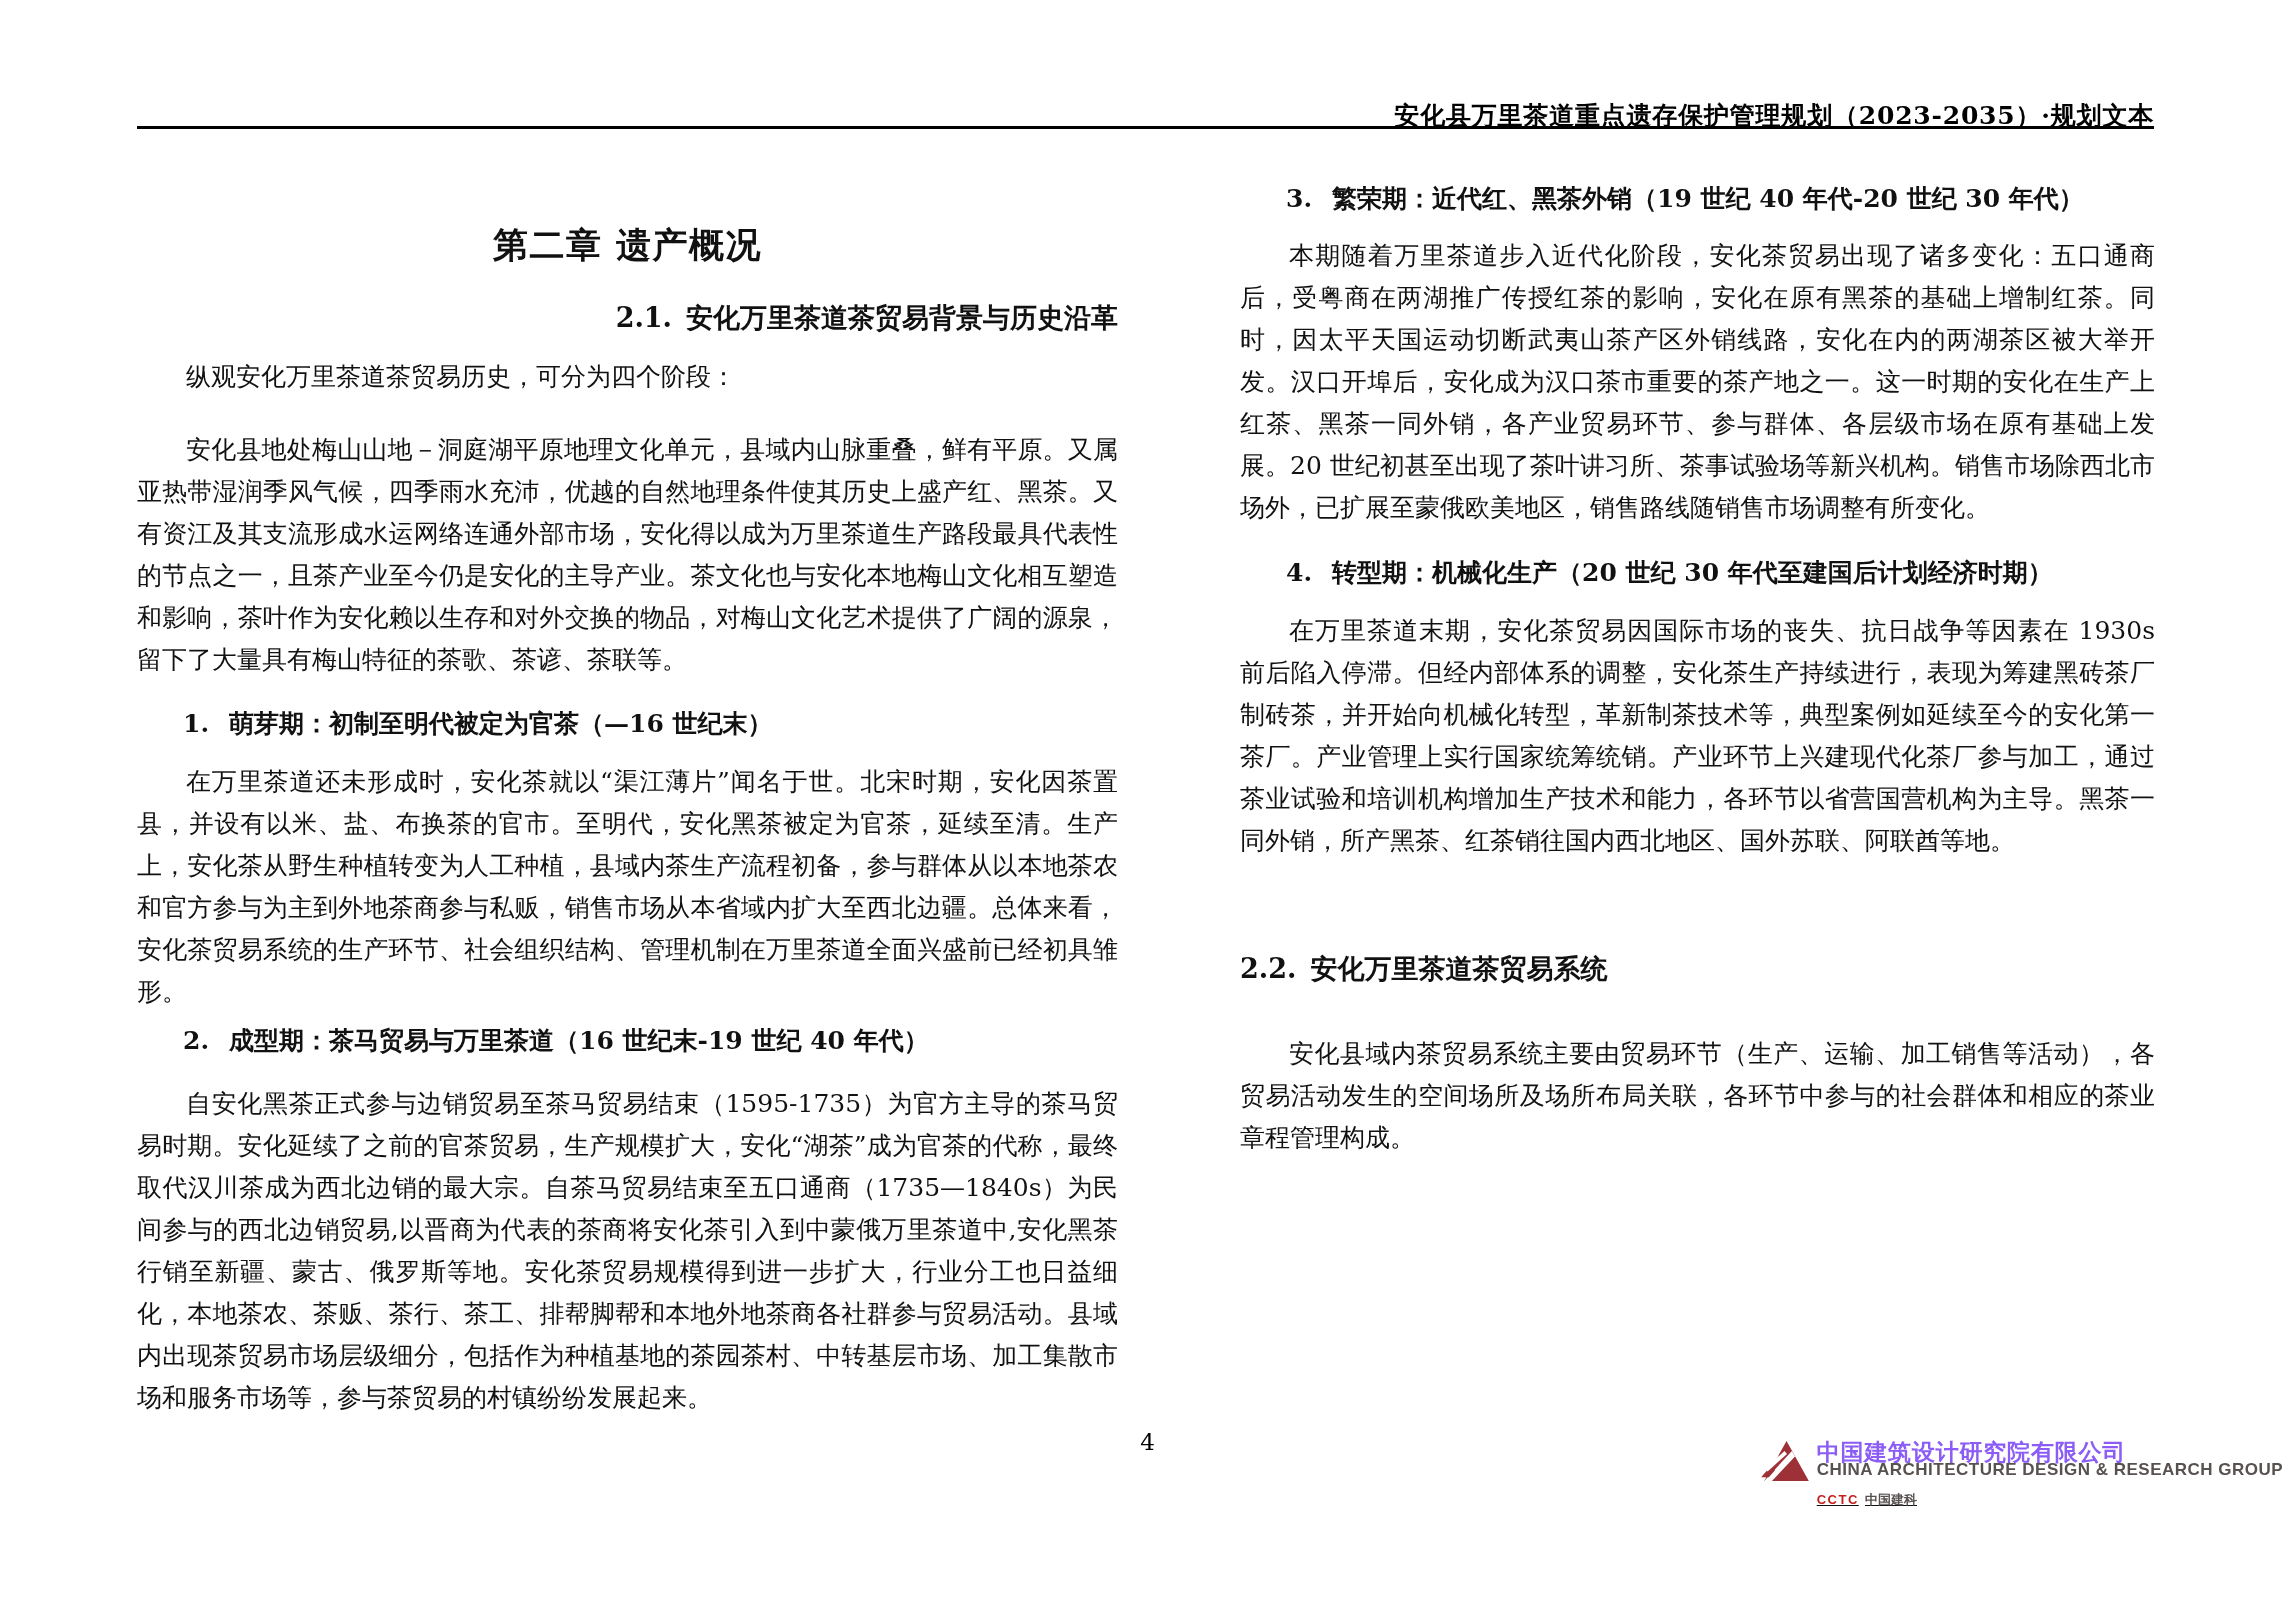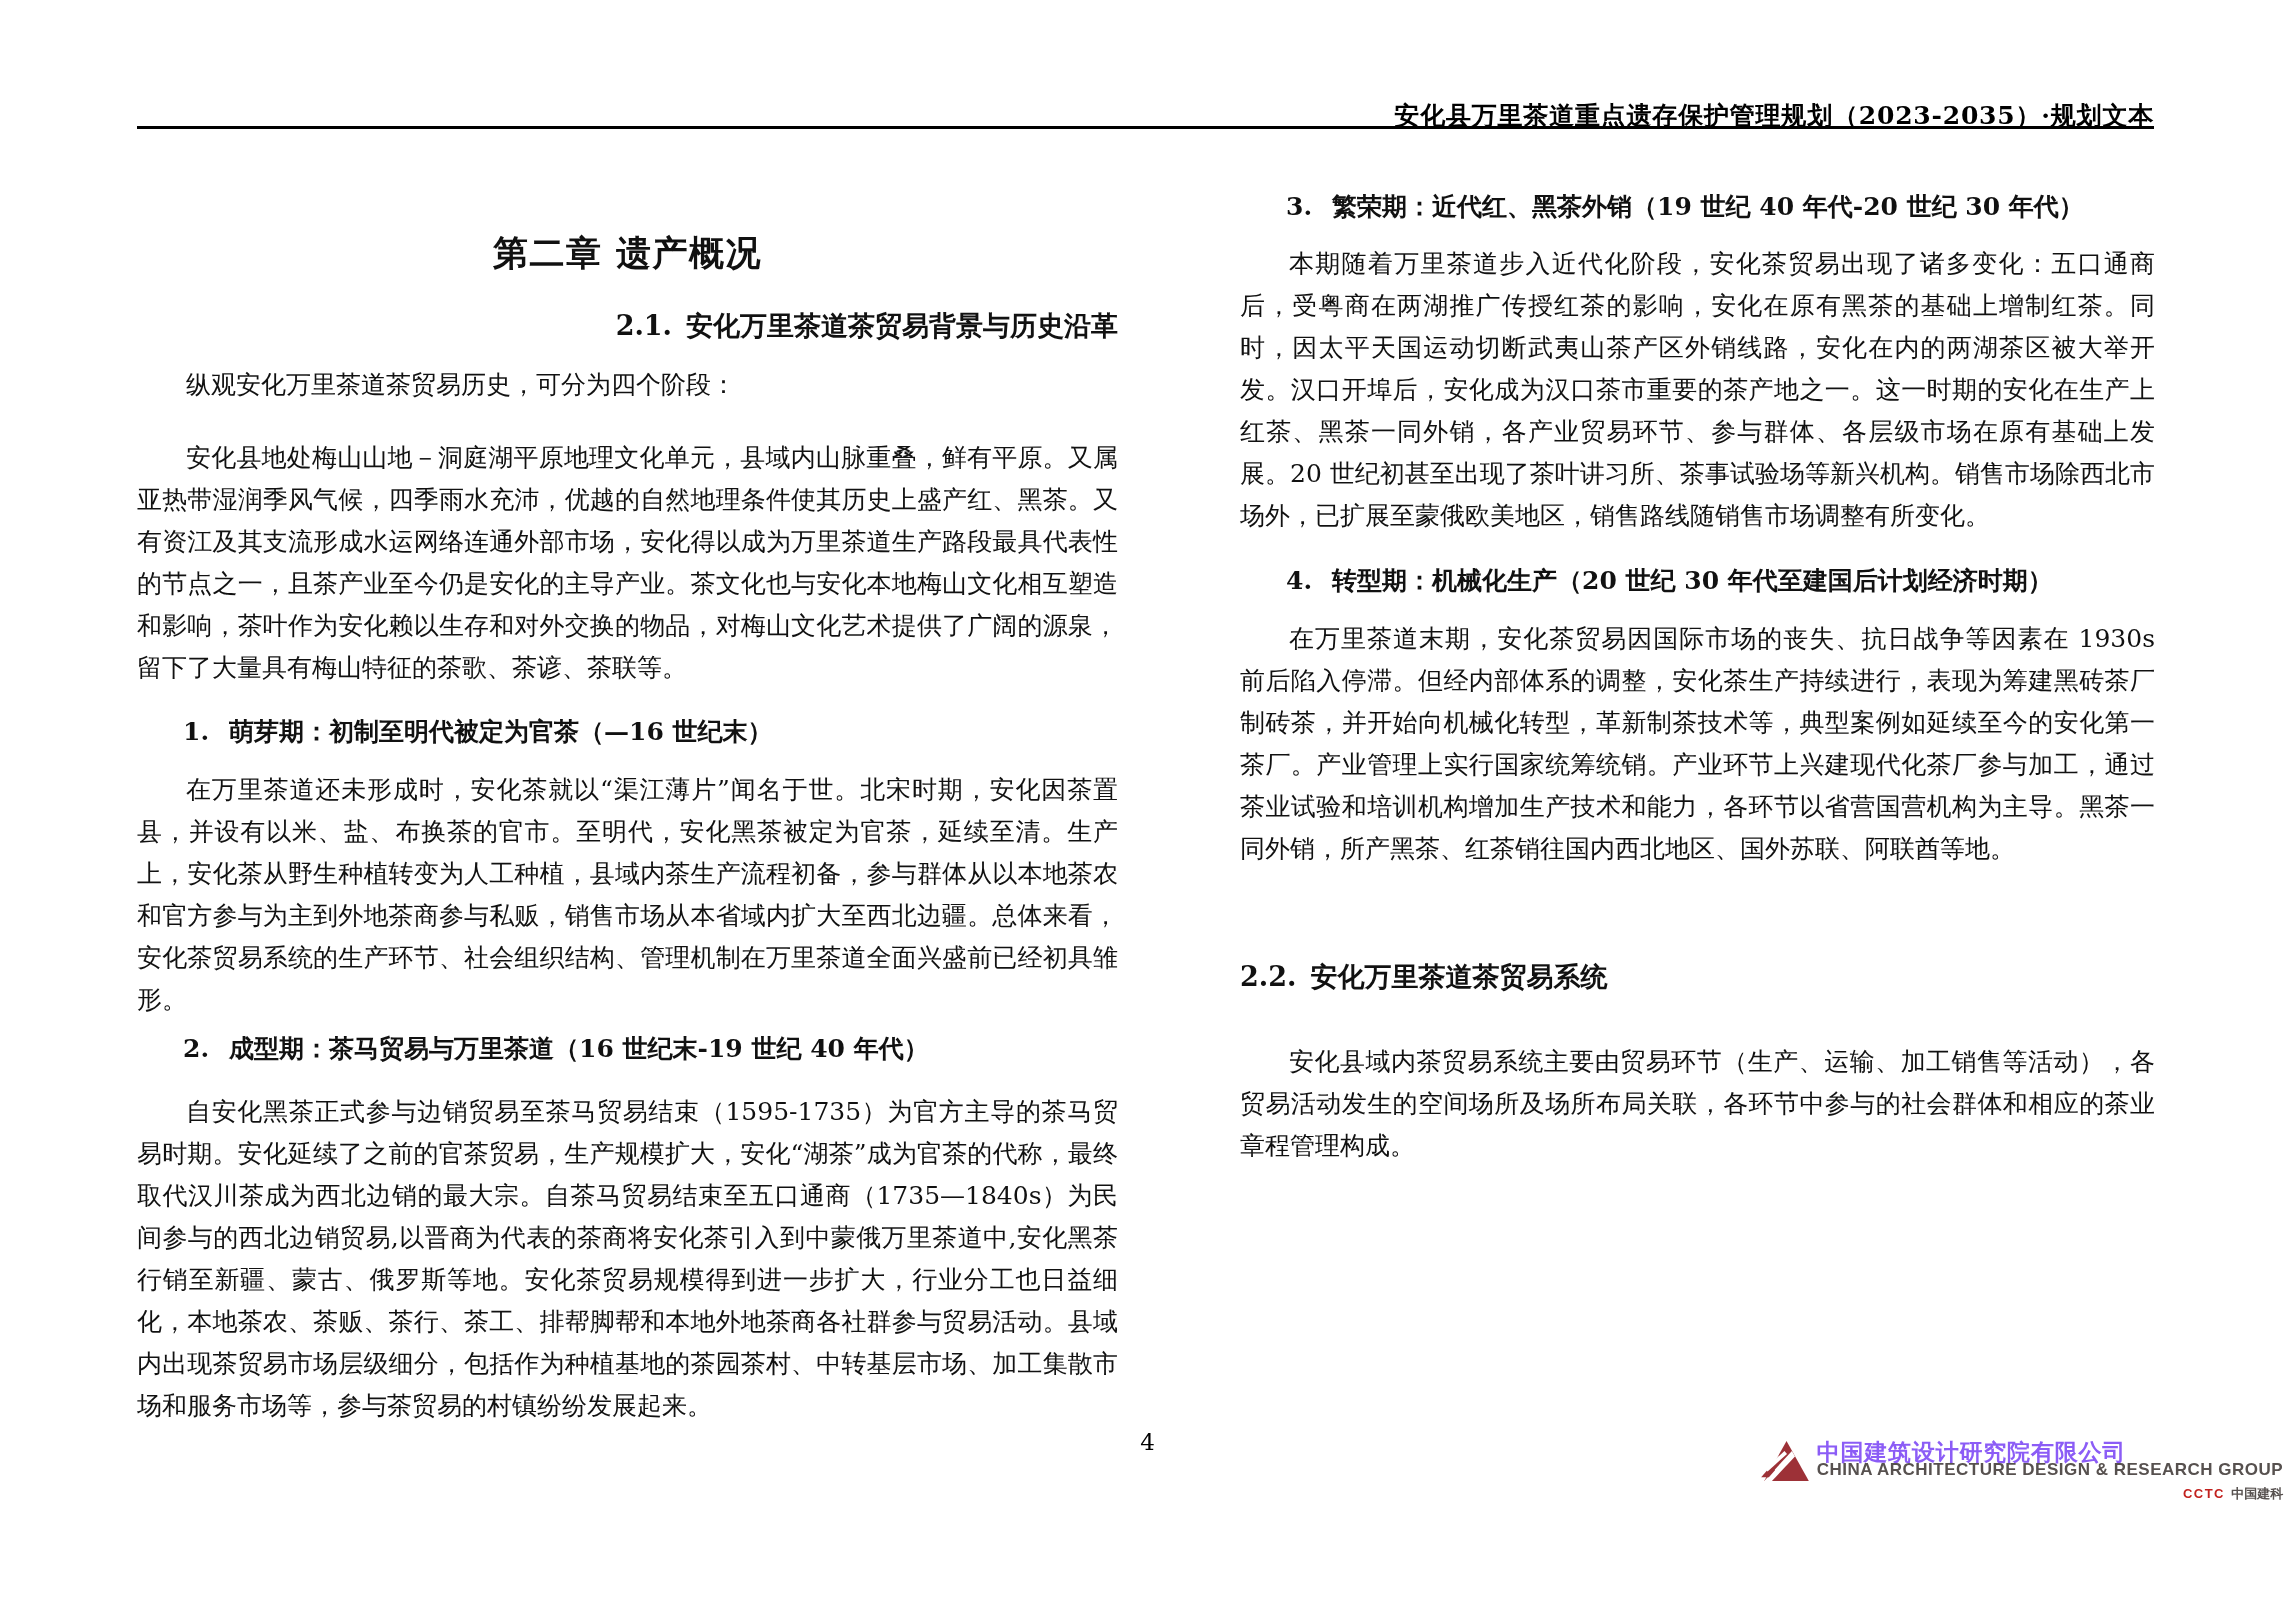--- a/index.html
+++ b/index.html
@@ -16,21 +16,21 @@
     position: absolute; top: 99px; left: 137px; right: 141px;
     text-align: right;
     font-size: 25px; font-weight: 600; color: #000;
     letter-spacing: 0.8px;
   }
   .header-rule {
     position: absolute; top: 126px; left: 137px; right: 141px;
     height: 3.1px; background: #000;
   }
   
-  .col { position: absolute; top: 8px; }
+  .col { position: absolute; top: 0; }
   .col-left  { left: 137px;  width: 981px; }
   .col-right { left: 1240px; width: 915px; }
 
   .chapter-title {
     margin-top: 222px;
     text-align: center;
     font-size: 35px; font-weight: bold; line-height: 45px;
     letter-spacing: 1.5px;
   }
   .section-heading {
@@ -84,21 +84,21 @@
     line-height: 23px; letter-spacing: 0.8px; white-space: nowrap;
   }
   .cadg-en {
     font-family: "Liberation Sans", sans-serif;
     font-size: 17px; font-weight: bold; color: #57514f;
     line-height: 12.3px; letter-spacing: 0.5px; white-space: nowrap;
   }
   .cadg-brand {
     font-family: "Liberation Sans", sans-serif;
     font-size: 13px; font-weight: bold; line-height: 14px;
-    text-align: right; margin-top: 11px; white-space: nowrap;
+    text-align: left; margin-top: 17px; white-space: nowrap; text-decoration: underline;
   }
   .cadg-brand .brand-red  { color: #c2211e; letter-spacing: 1.5px; }
   .cadg-brand .brand-dark { color: #57514f; margin-left: 6.2px; }
 
   .iah { display: flex; align-items: flex-start; margin-left: 14px; }
   .iah-seal {
     width: 29px; height: 29px; margin-right: 7.7px; margin-top: 1.5px;
     flex: 0 0 auto;
   }
   .iah-text { display: flex; flex-direction: column; }

